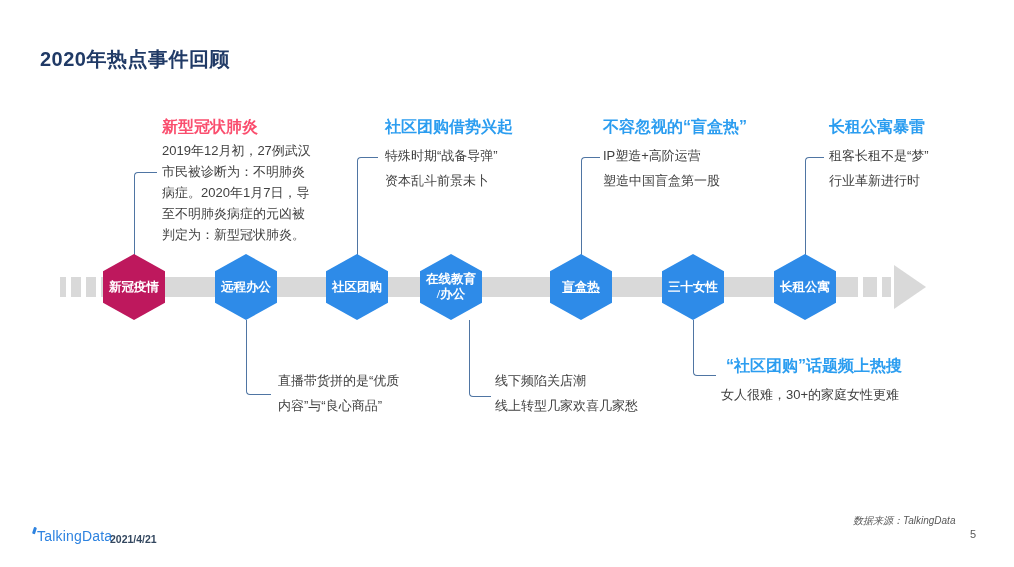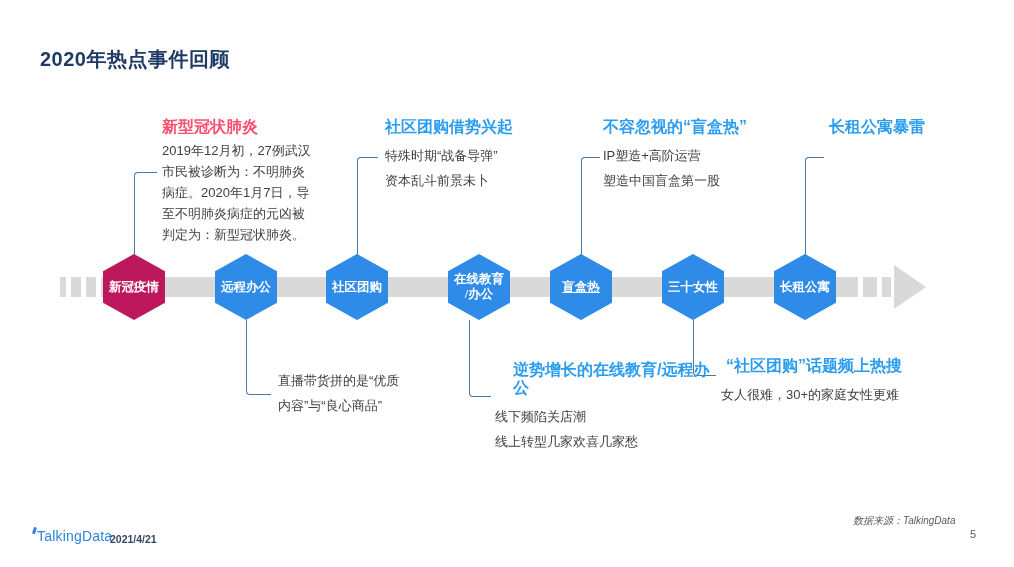--- a/index.html
+++ b/index.html
@@ -71,21 +71,21 @@
 <div class="abs conn up" style="left:357px;top:157px;width:20px;height:97px;"></div>
 <div class="abs conn up" style="left:581px;top:157px;width:18px;height:97px;"></div>
 <div class="abs conn up" style="left:805px;top:157px;width:18px;height:97px;"></div>
 <div class="abs conn down" style="left:246px;top:320px;width:24px;height:74px;"></div>
 <div class="abs conn down" style="left:469px;top:320px;width:21px;height:76px;"></div>
 <div class="abs conn down" style="left:693px;top:320px;width:22px;height:55px;"></div>
 
 <div class="abs hex red" style="left:103px;">新冠疫情</div>
 <div class="abs hex" style="left:215px;">远程办公</div>
 <div class="abs hex" style="left:326px;">社区团购</div>
-<div class="abs hex" style="left:448px;font-family:Liberation Serif, serif;">在线教育
+<div class="abs hex" style="left:420px;font-family:Liberation Serif, serif;">在线教育
 /办公</div>
 <div class="abs hex" style="left:550px;text-decoration:underline;">盲盒热</div>
 <div class="abs hex" style="left:662px;">三十女性</div>
 <div class="abs hex" style="left:774px;">长租公寓</div>
 
 <div class="abs" style="left:162px;top:118px;width:210px;">
   <div class="ann-title red">新型冠状肺炎</div>
   <div class="ann-body tight">2019年12月初，27例武汉
 市民被诊断为：不明肺炎
 病症。2020年1月7日，导
@@ -100,29 +100,30 @@
 </div>
 
 <div class="abs" style="left:603px;top:118px;width:200px;">
   <div class="ann-title">不容忽视的“盲盒热”</div>
   <div class="ann-body">IP塑造+高阶运营
 塑造中国盲盒第一股</div>
 </div>
 
 <div class="abs" style="left:829px;top:118px;width:180px;">
   <div class="ann-title">长租公寓暴雷</div>
+  <div class="ann-body">租客长租不是“梦”
+行业革新进行时</div>
 </div>
 
 <div class="abs" style="left:278px;top:361px;width:200px;">
   <div class="ann-body">直播带货拼的是“优质
 内容”与“良心商品”</div>
 </div>
 
 <div class="abs" style="left:495px;top:361px;width:230px;">
-  <div class="ann-title" style="margin-left:18px;">逆势增长的在线教育/远程办公</div>
   <div class="ann-body">线下频陷关店潮
 线上转型几家欢喜几家愁</div>
 </div>
 
 <div class="abs" style="left:721px;top:357px;width:230px;">
   <div class="ann-title" style="margin-left:5px;">“社区团购”话题频上热搜</div>
   <div class="ann-body">女人很难，30+的家庭女性更难</div>
 </div>
 
 <div class="abs logo">

